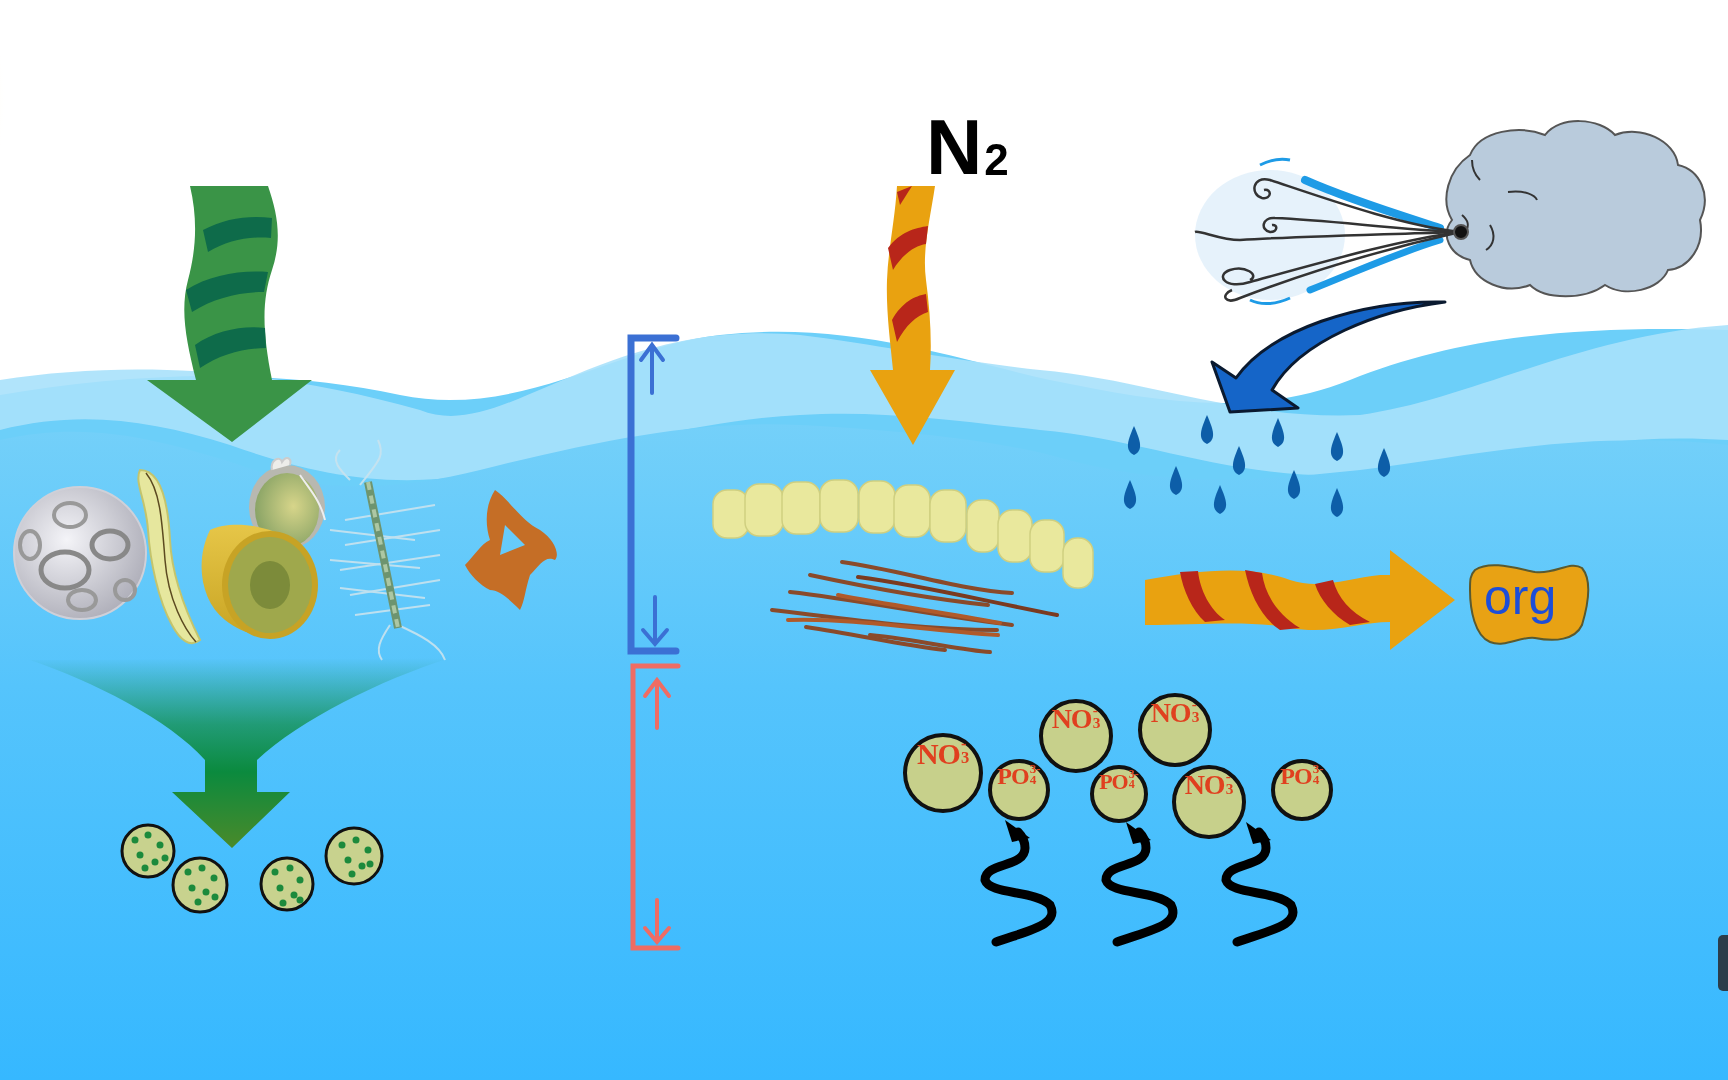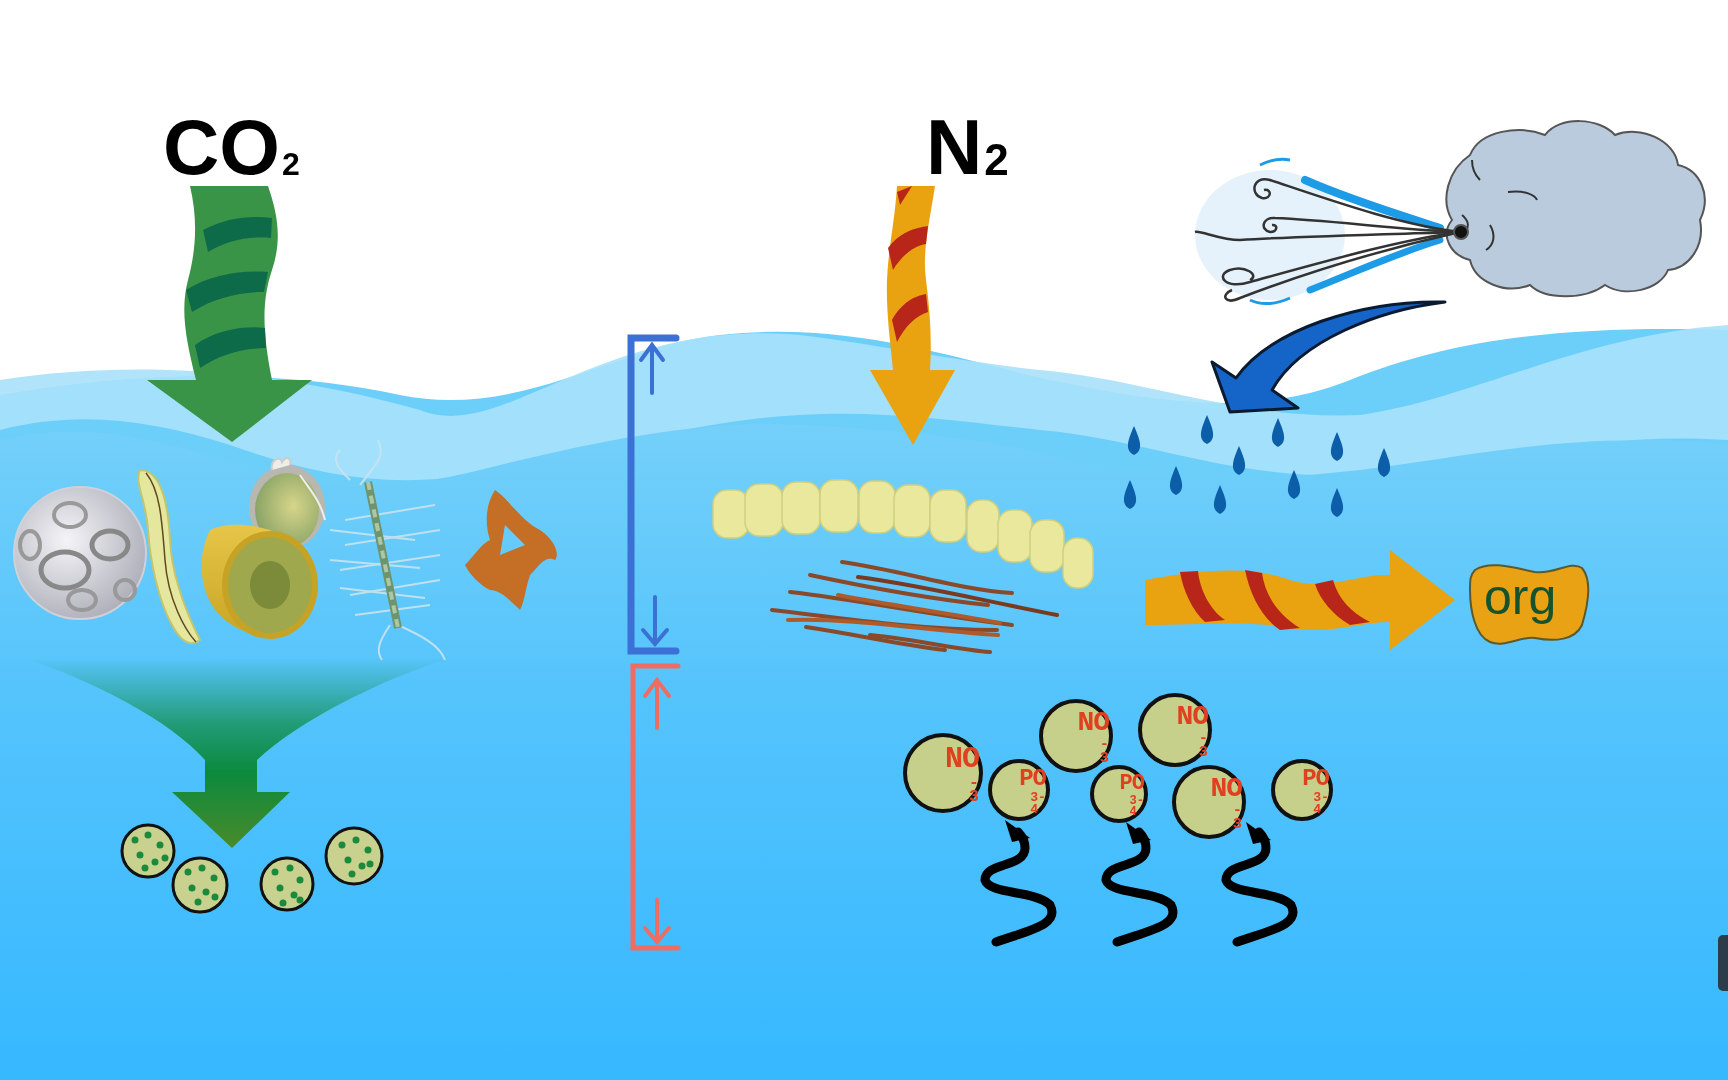--- a/index.html
+++ b/index.html
@@ -1,24 +1,24 @@
 <!DOCTYPE html>
 <html><head>
 <meta charset="utf-8">
 <style>
   html,body{margin:0;padding:0;}
   body{width:1728px;height:1080px;overflow:hidden;background:#ffffff;font-family:"Liberation Sans",sans-serif;}
   .stage{position:relative;width:1728px;height:1080px;}
   svg.scene{position:absolute;left:0;top:0;}
   .lbl{position:absolute;font-family:"Liberation Sans",sans-serif;font-weight:700;color:#000;line-height:1;}
   .lbl sub{font-size:0.42em;vertical-align:baseline;position:relative;top:0.02em;margin-left:2px;}
-  .org-text{position:absolute;font-family:"Liberation Sans",sans-serif;font-size:50px;color:#14532d;line-height:1;}
-  .ion{position:absolute;display:flex;align-items:flex-end;justify-content:center;border-radius:50%;
+  .org-text{position:absolute;font-family:"Liberation Sans",sans-serif;font-size:50px;color:#1d4ed8;line-height:1;}
+  .ion{position:absolute;display:flex;align-items:flex-start;justify-content:center;border-radius:50%;
        background:#c7d08b;border:4px solid #111;box-sizing:border-box;color:#e0401f;
-       font-family:Liberation Mono, monospace;font-weight:700;flex-direction:column;}
+       font-family:Liberation Serif, serif;font-weight:700;}
   .ion .base{letter-spacing:-1px;}
   .ion .supsub{display:inline-flex;flex-direction:column;line-height:0.85;margin-left:1px;}
   .ion .supsub span{font-size:0.55em;}
   .scrollbar-stub{position:absolute;left:1718px;top:935px;width:10px;height:56px;background:#2b3d4a;border-radius:5px 0 0 5px;}
 </style>
 </head>
 <body>
 
 <div class="stage">
 
@@ -248,23 +248,20 @@
       <path d="M1117,942 C1151,930 1181,925 1171,905 C1156,890 1111,895 1106,880 C1106,862 1146,868 1146,848 C1146,840 1141,834 1139,832"></path>
       <path d="M1237,942 C1271,930 1301,925 1291,905 C1276,890 1231,895 1226,880 C1226,862 1266,868 1266,848 C1266,840 1261,834 1259,832"></path>
     </g>
     <g fill="#000">
       <path d="M1005,820 L1030,838 L1012,842 Z"></path>
       <path d="M1126,822 L1151,840 L1133,844 Z"></path>
       <path d="M1246,822 L1271,840 L1253,844 Z"></path>
     </g>
   </svg>
 
-  <div class="lbl" style="left:163px;top:108px;font-size:78px;">
-    <span>CO</span><sub style="font-size:32px;">2</sub>
-  </div>
   <div class="lbl" style="left:926px;top:108px;font-size:78px;">
     <span>N</span><sub style="font-size:44px;">2</sub>
   </div>
   <div class="org-text" style="left:1484px;top:572px;">org</div>
 
   <div class="ion" style="left:903px;top:733px;width:80px;height:80px;font-size:30px;">
     <span class="base">NO</span>
       <span class="supsub">
         <span>-</span>
         <span>3</span>

